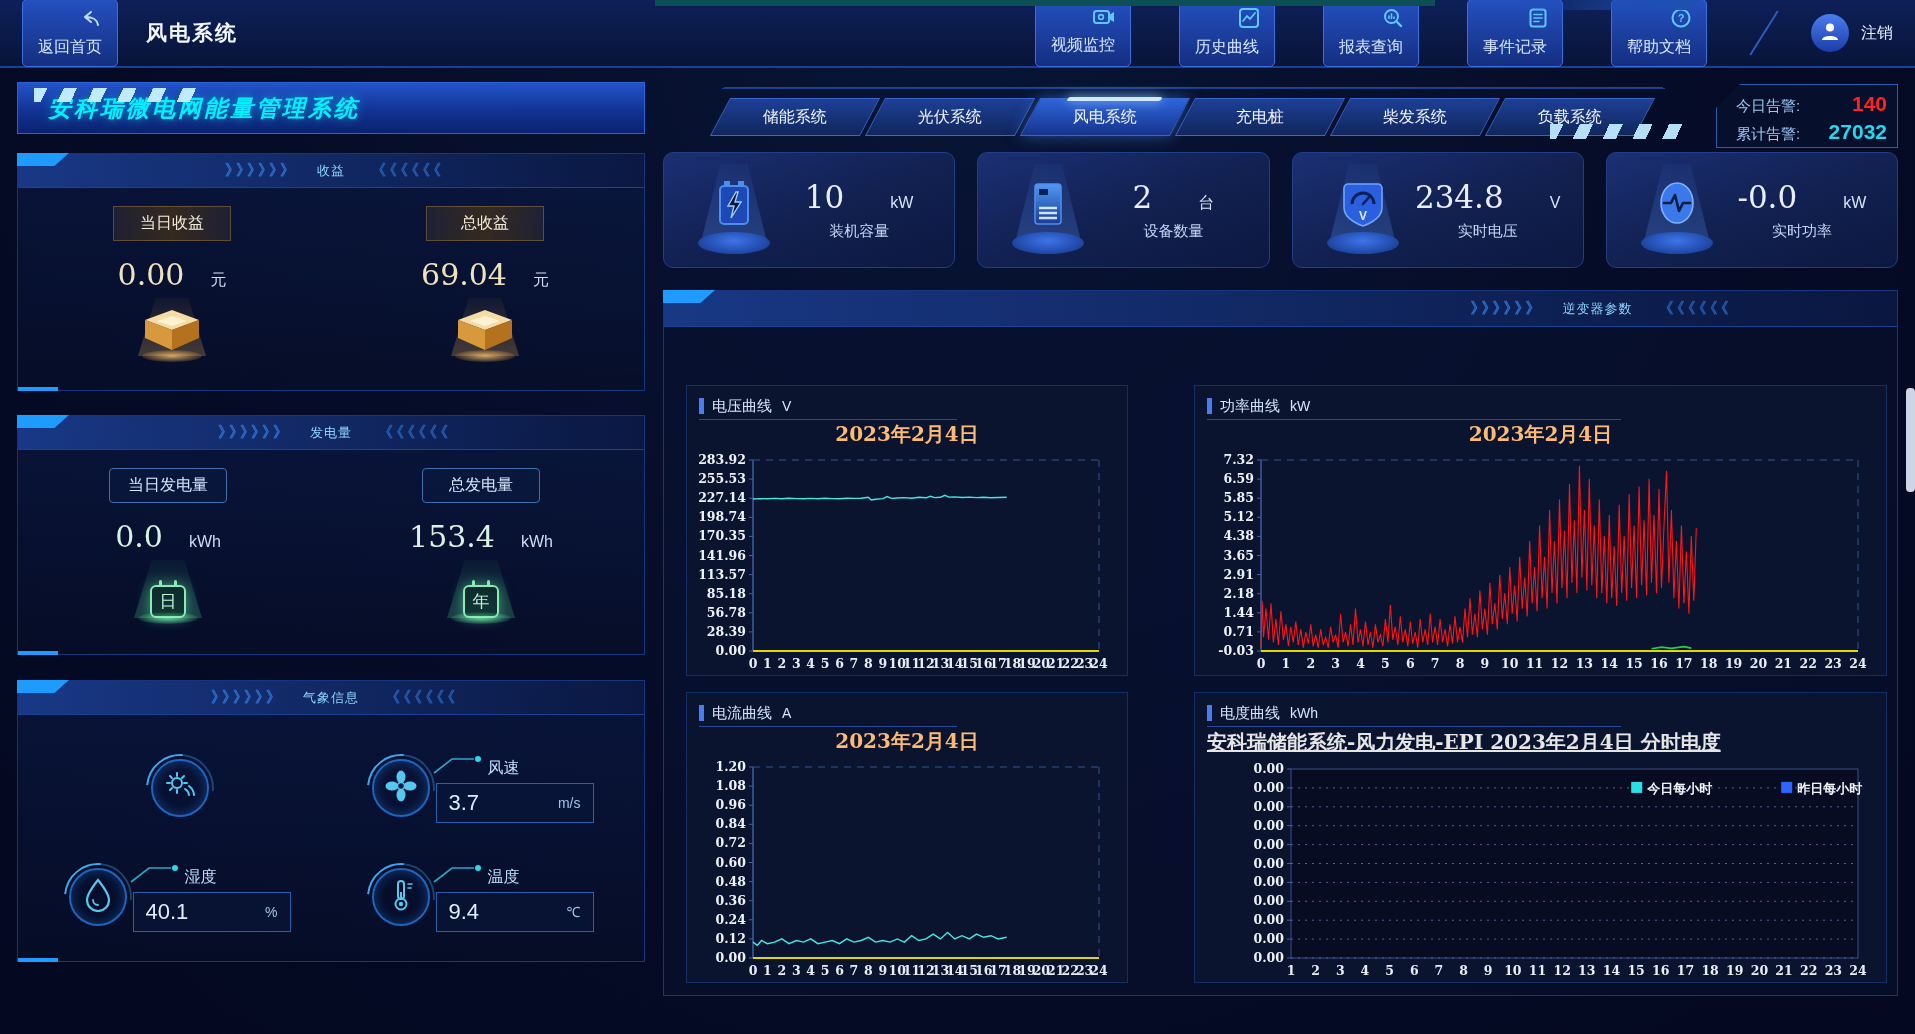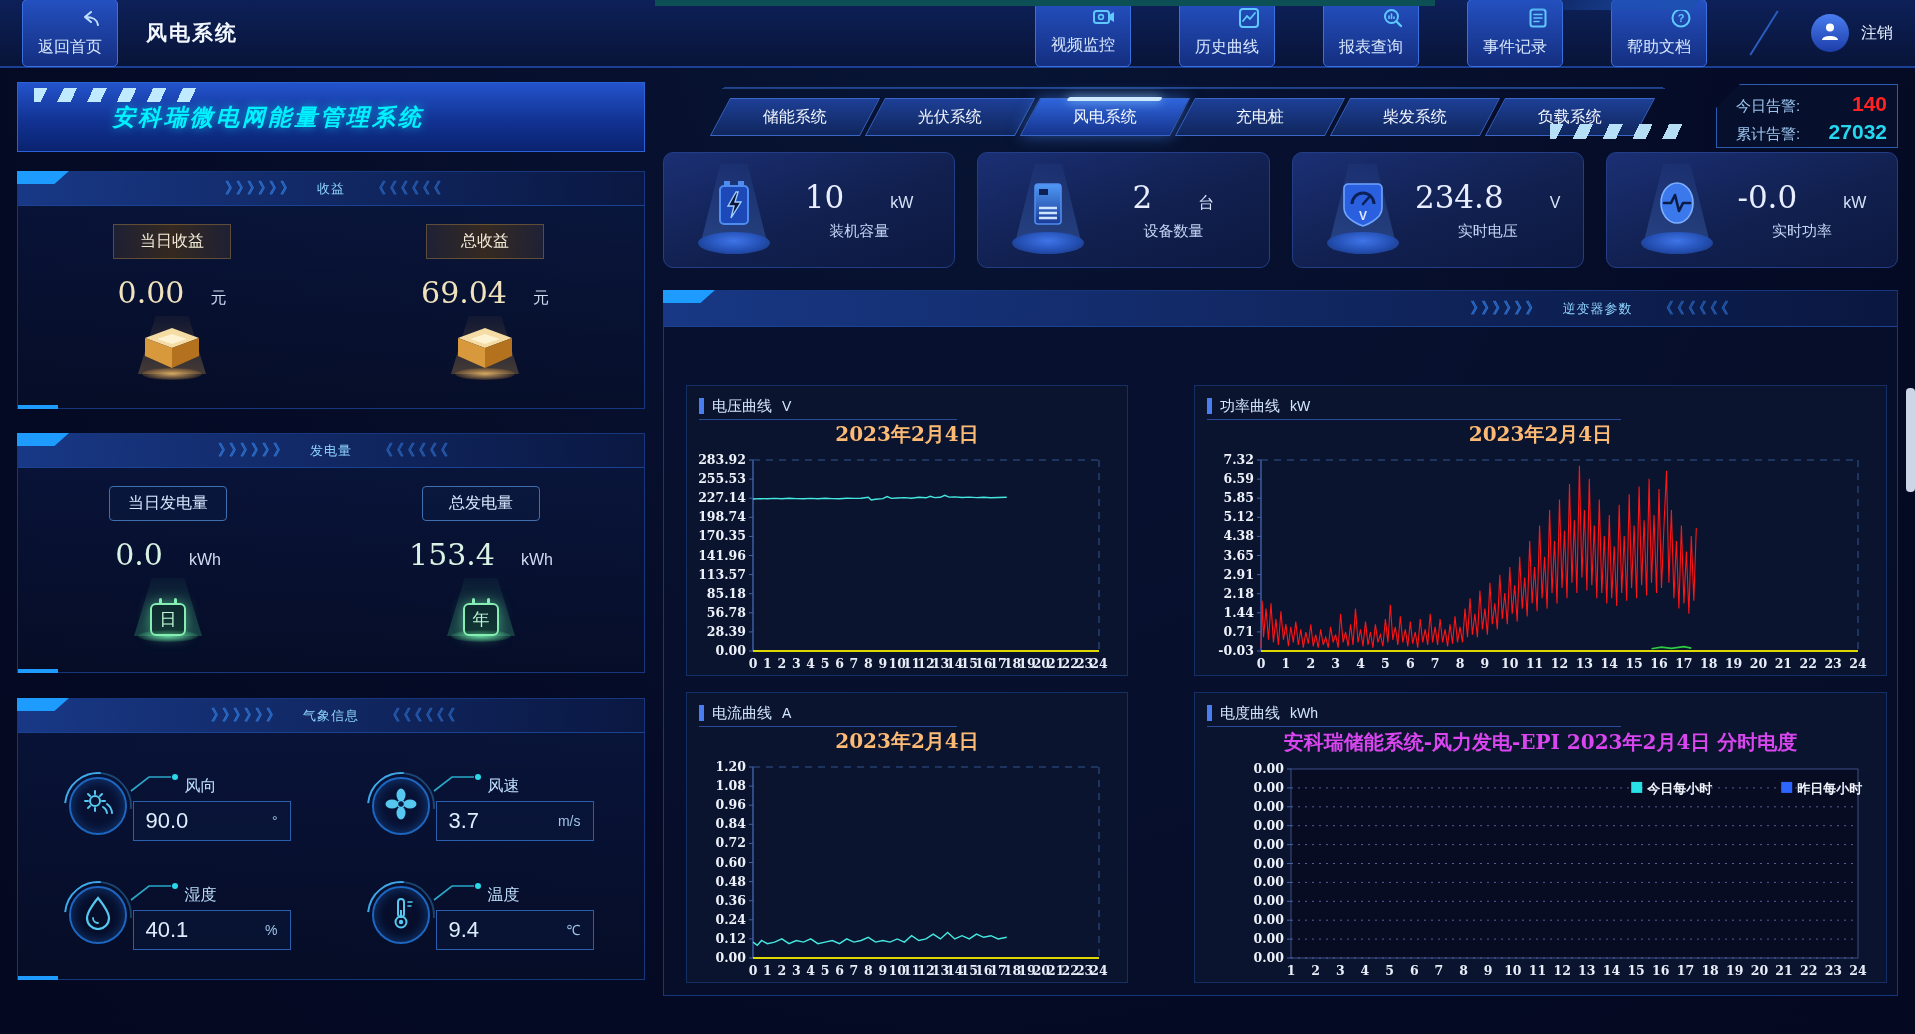--- a/index.html
+++ b/index.html
@@ -23,22 +23,22 @@
   .avatar{width:38px;height:38px;border-radius:50%;background:linear-gradient(180deg,#4a7df0,#1c3da8);
           display:flex;align-items:center;justify-content:center;margin-right:12px;}
   .logout{font-size:16px;color:#e4eeff;}
 
   
   .main{display:flex;padding:14px 17px 0;gap:18px;}
   .left-col{width:628px;flex:none;}
   .right-col{flex:1;position:relative;}
 
   
-  .logo-panel{height:70px;border:1px solid #2a62d8;background:linear-gradient(180deg,#2353cc 0%,#123394 55%,#0a2270 100%);
-              position:relative;display:flex;align-items:center;padding-left:94px;}
+  .logo-panel{height:52px;border:1px solid #2a62d8;background:linear-gradient(180deg,#2353cc 0%,#123394 55%,#0a2270 100%);
+              position:relative;display:flex;align-items:center;padding-left:30px;}
   .hazard{background:repeating-linear-gradient(115deg,#bfeaff 0 12px,transparent 12px 27px);}
   .logo-stripes{position:absolute;top:5px;left:16px;width:172px;height:14px;}
   .brand-title{font-family:"DejaVu Serif",serif;font-style:italic;font-weight:bold;font-size:23px;
                color:#00f2ff;letter-spacing:3px;text-shadow:0 0 10px rgba(0,240,255,.55);}
 
   
   .panel{position:relative;border:1px solid #16377e;background:linear-gradient(180deg,rgba(12,28,76,.55),rgba(6,14,40,.7));}
   .panel-head{height:34px;display:flex;align-items:center;justify-content:center;gap:26px;
               background:linear-gradient(90deg,rgba(26,60,142,.9),rgba(10,24,66,.9));
               border-bottom:1px solid #1b4290;position:relative;}
@@ -140,22 +140,22 @@
   .charts-grid{position:absolute;left:22px;right:10px;top:94px;bottom:12px;display:grid;
                grid-template-columns:442px 1fr;grid-template-rows:1fr 1fr;column-gap:66px;row-gap:16px;}
   .chart-card{background:#0a142f;border:1px solid #142e66;padding:8px 12px 2px;display:flex;flex-direction:column;}
   .chart-title-row{display:flex;align-items:center;gap:8px;height:24px;flex:none;position:relative;}
   .chart-title-row::after{content:"";position:absolute;left:0;bottom:-2px;width:62%;border-bottom:1px solid #2a4a9a;}
   .tbar{width:5px;height:16px;background:#4a7df0;flex:none;}
   .chart-title{color:#d5e6ff;font-size:15px;}
   .chart-unit{color:#d5e6ff;font-size:14px;margin-left:2px;}
   .chart-date{height:32px;line-height:32px;text-align:center;color:#fdba74;
               font-family:"DejaVu Serif",serif;font-weight:bold;font-size:20px;flex:none;}
-  .chart-heading{height:34px;line-height:34px;text-align:center;color:#d946ef;
-              font-family:"DejaVu Serif",serif;font-weight:bold;font-size:20px;flex:none;white-space:nowrap;}
+  .chart-heading{height:34px;line-height:34px;text-align:left;color:#e5e5e5;
+              font-family:"DejaVu Serif",serif;font-weight:bold;font-size:20px;flex:none;white-space:nowrap;text-decoration:underline;}
   .plot{flex:1;position:relative;}
   .plot svg{position:absolute;inset:0;}
 
   .scrollbar-sliver{position:absolute;right:0;top:388px;width:9px;height:104px;background:#cdd6e6;border-radius:4px;}
 </style>
 </head>
 <body>
 
 <div class="app">
 
@@ -325,33 +325,20 @@
         </div>
         <div class="weather-grid">
           <div class="witem">
             <div class="wicon">
                 <span><svg width="34" height="34" viewBox="0 0 34 34">
                     <circle cx="14" cy="14" r="5" fill="none" stroke="#56c8f0" stroke-width="2"></circle>
                     <path d="M14 4 V7 M14 21 V24 M4 14 H7 M21 14 H24 M7 7 L9 9 M19 9 L21 7 M7 21 L9 19" stroke="#56c8f0" stroke-width="2" stroke-linecap="round"></path>
                     <path d="M22 20 A8 8 0 0 1 26 26 M26 17 A12 12 0 0 1 31 26" fill="none" stroke="#56c8f0" stroke-width="2" stroke-linecap="round"></path>
                   </svg></span>
               </div>
-            <div class="wcol">
-              <div class="wlabelrow">
-                  <span><svg width="52" height="24" viewBox="0 0 52 24">
-                      <path d="M2 22 L20 8 H42" fill="none" stroke="#2aa8c8" stroke-width="1.6"></path>
-                      <circle cx="46" cy="8" r="3" fill="#2ad8e8"></circle>
-                    </svg></span>
-                <span class="wlabel">风向</span>
-                </div>
-              <div class="wval">
-                <span class="wnum">90.0</span>
-                <span class="wunit">°</span>
-              </div>
-            </div>
           </div>
           <div class="witem">
             <div class="wicon">
                 <span><svg width="34" height="34" viewBox="0 0 34 34">
                     <g fill="#56c8f0">
                       <ellipse cx="17" cy="8" rx="4.5" ry="6.5"></ellipse>
                       <ellipse cx="17" cy="26" rx="4.5" ry="6.5"></ellipse>
                       <ellipse cx="8" cy="17" rx="6.5" ry="4.5"></ellipse>
                       <ellipse cx="26" cy="17" rx="6.5" ry="4.5"></ellipse>
                     </g>

